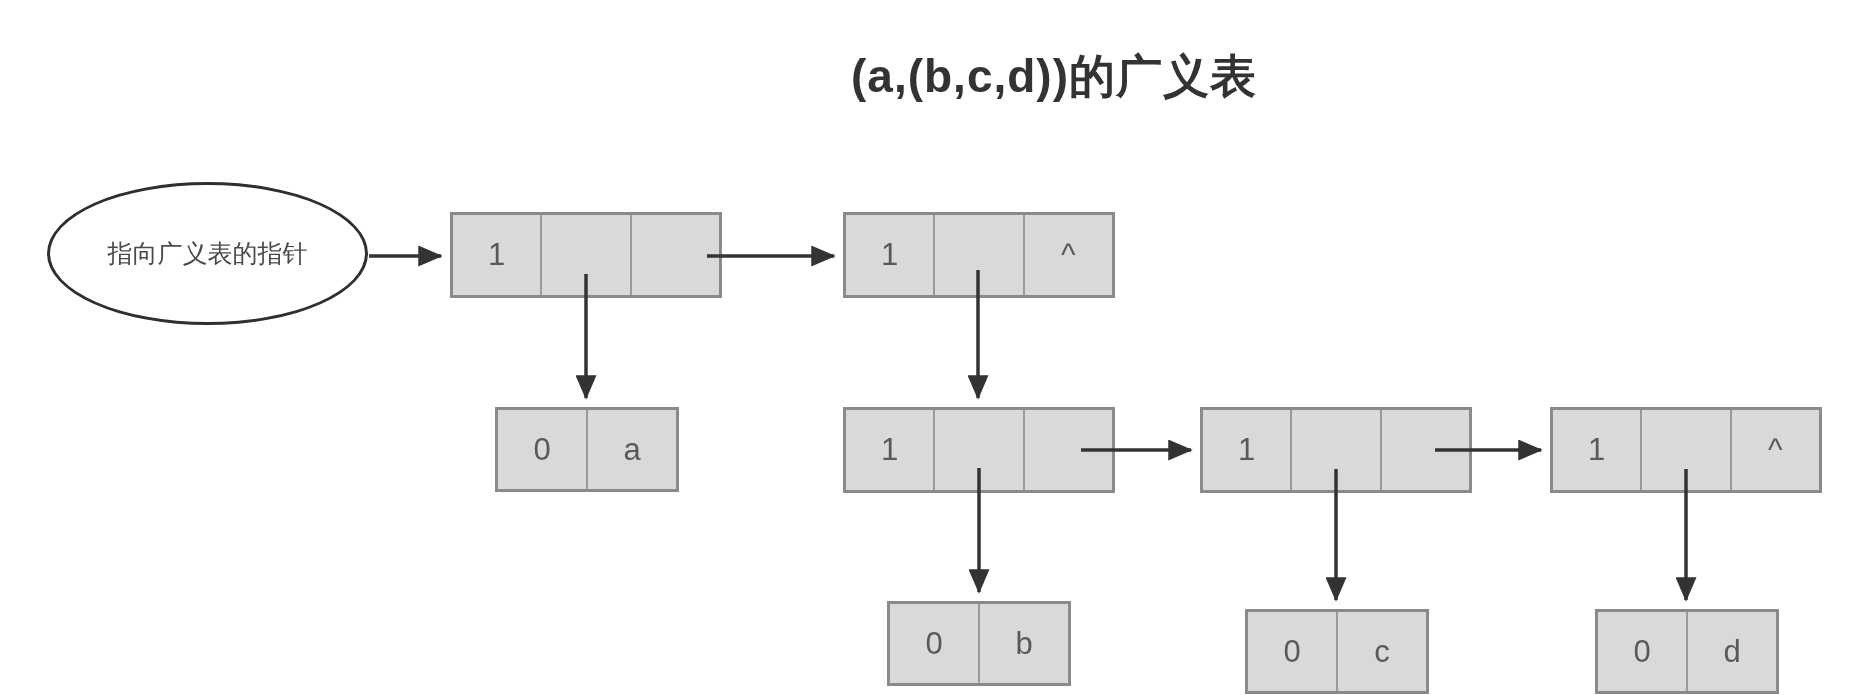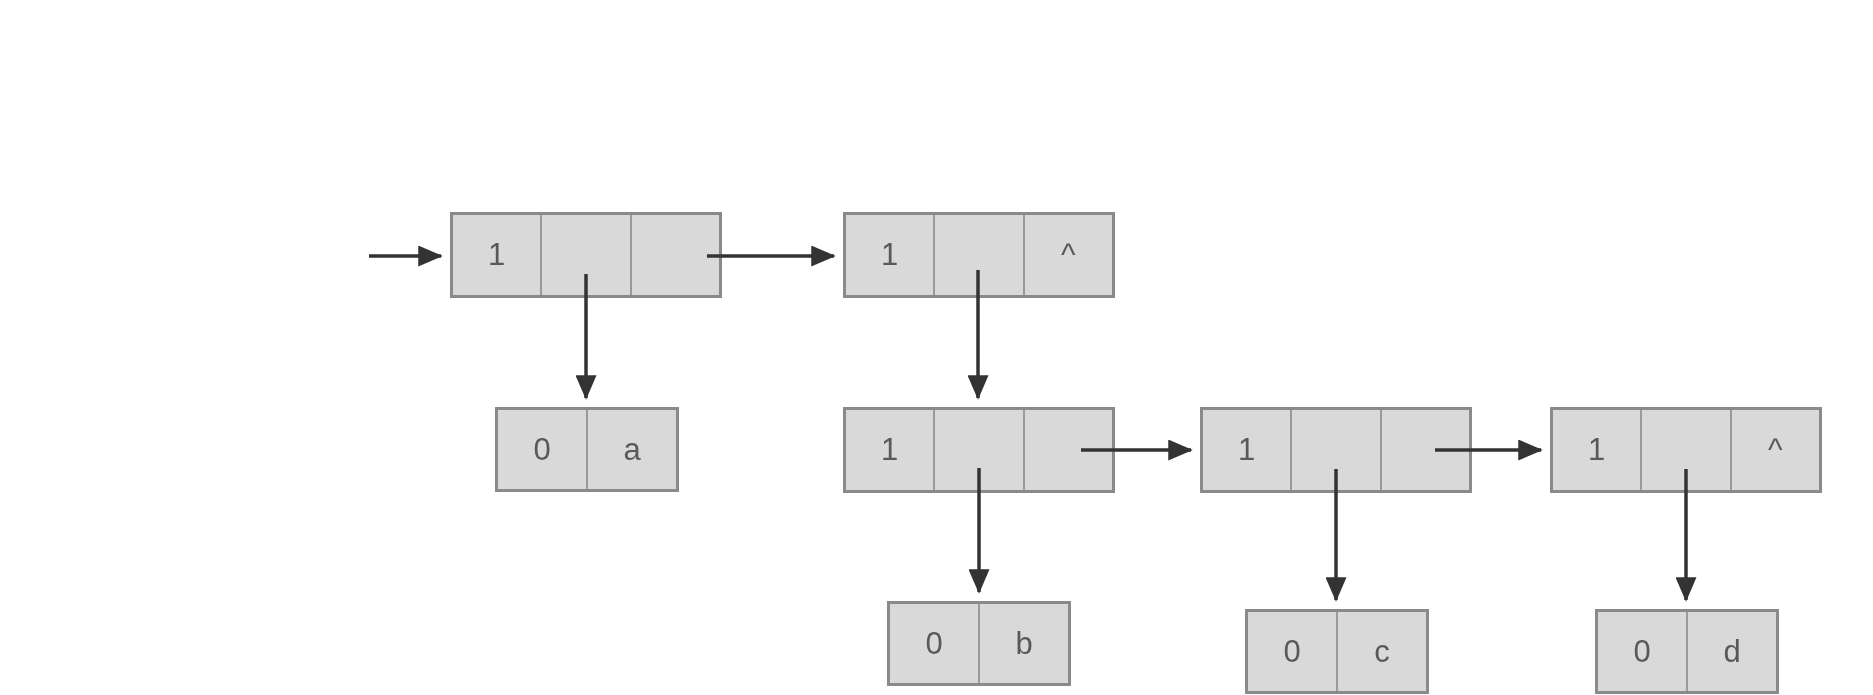--- a/index.html
+++ b/index.html
@@ -74,21 +74,25 @@
     height: 695px;
     pointer-events: none;
     z-index: 5;
   }
 </style>
 </head>
 <body>
 
 <div class="canvas">
 
+  <div class="title">(a,(b,c,d))的广义表</div>
 
+  <div class="ellipse">
+    <span>指向广义表的指针</span>
+  </div>
 
   <div class="node n3 node-head">
     <div class="cell">1</div>
     <div class="cell"></div>
     <div class="cell"></div>
   </div>
   <div class="node n3 node-tail">
     <div class="cell">1</div>
     <div class="cell"></div>
     <div class="cell">^</div>

